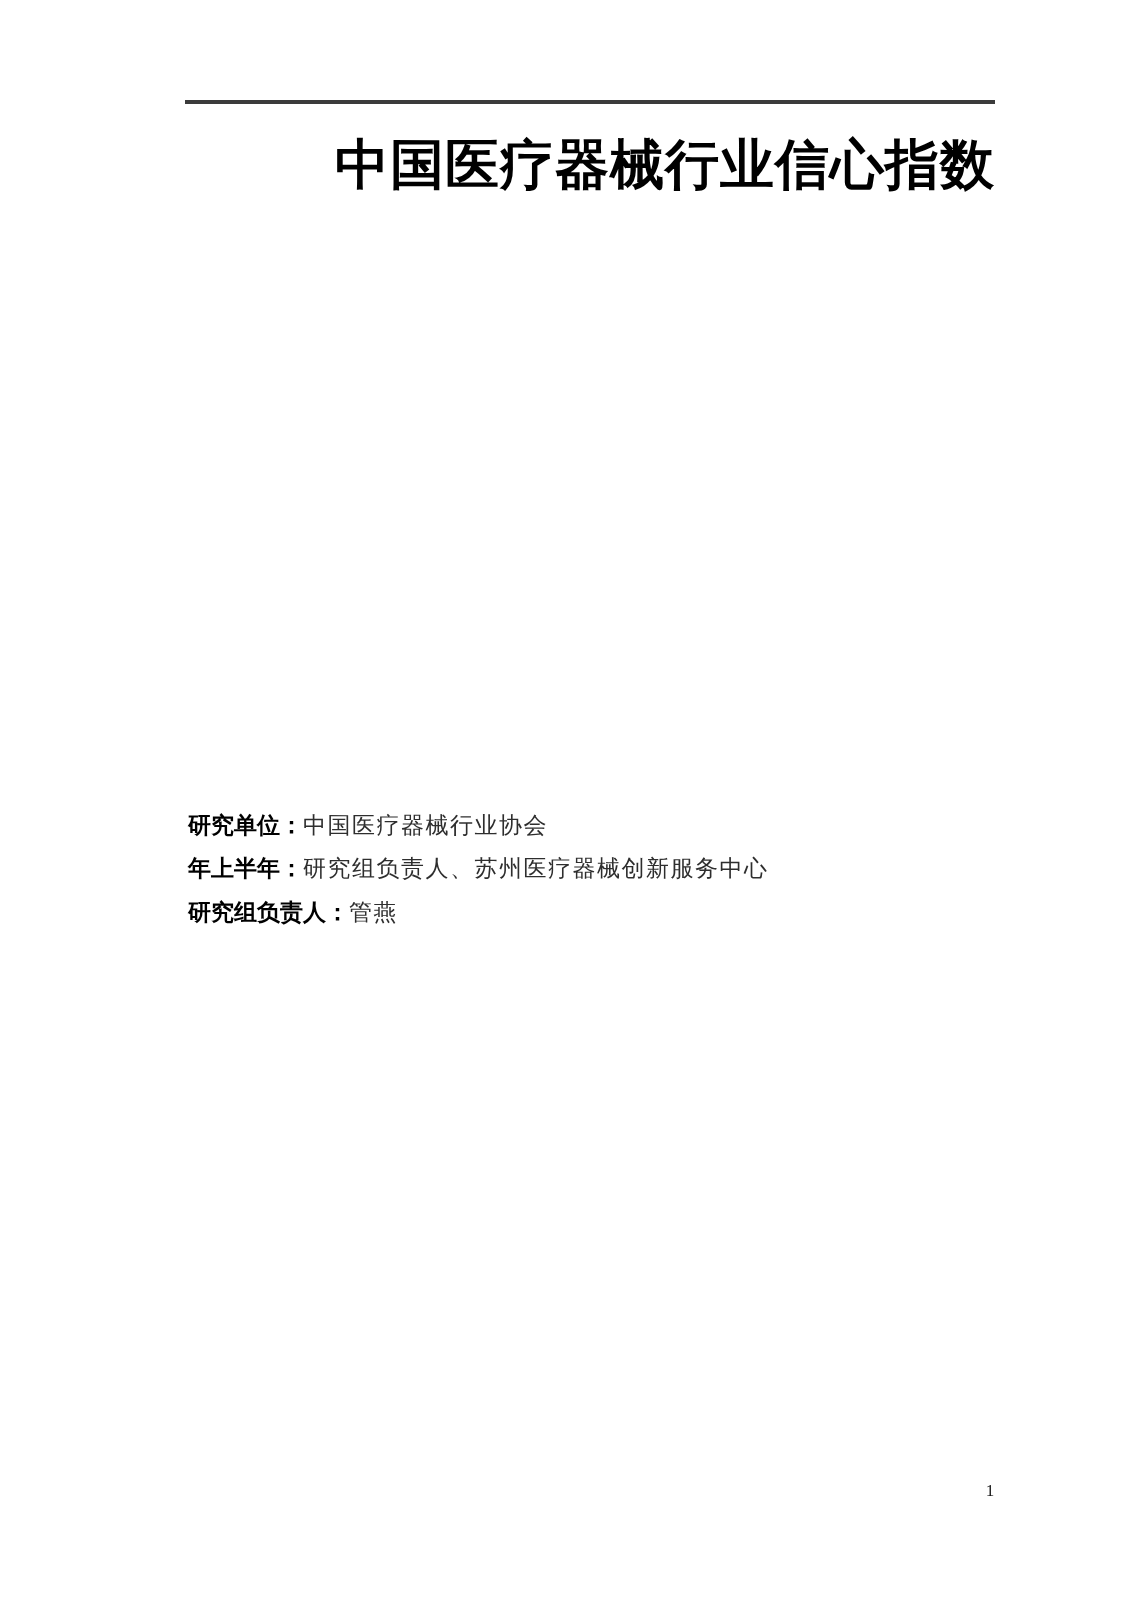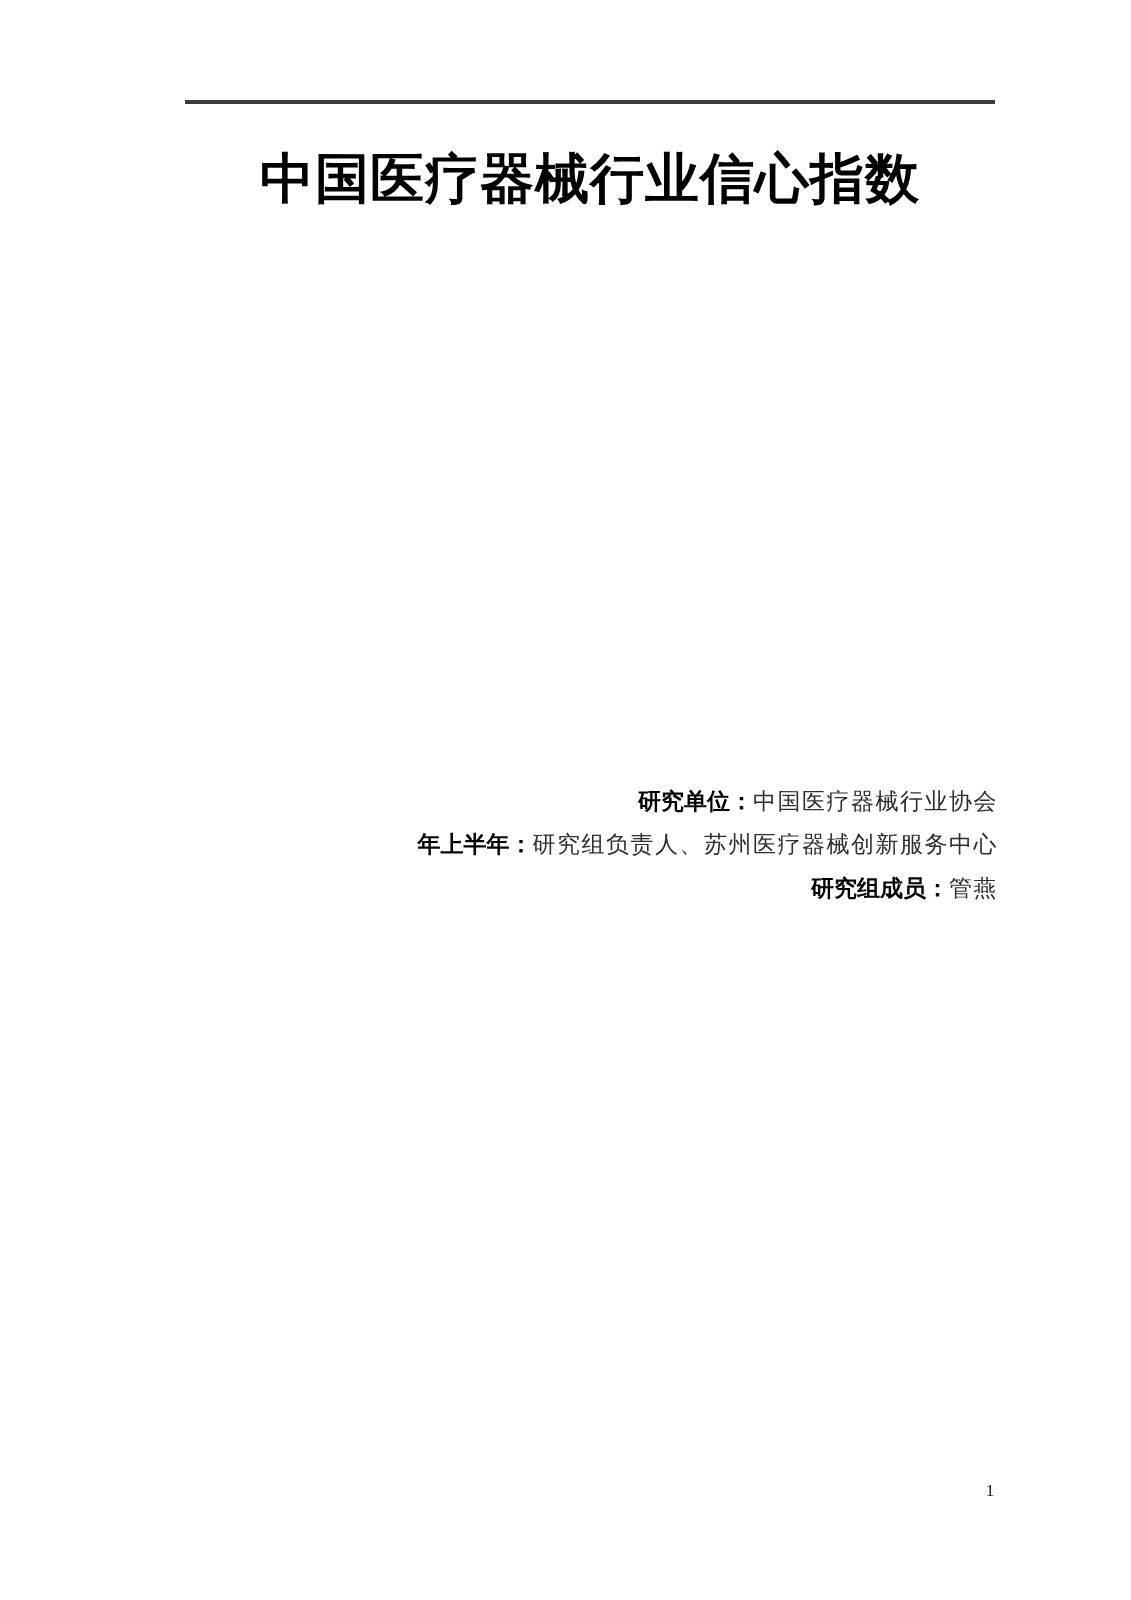--- a/index.html
+++ b/index.html
@@ -22,38 +22,37 @@
     left: 185px;
     top: 100px;
     width: 810px;
     height: 4px;
     background: #3b3b3b;
   }
   
   .title-block {
     position: absolute;
     left: 185px;
-    top: 133px;
+    top: 119px;
     width: 810px;
-    text-align: center;
+    text-align: right;
   }
   .title-line {
     font-size: 54px;
     line-height: 92px;
     font-weight: 700;
     letter-spacing: 1px;
     white-space: nowrap;
   }
   
   .info-block {
     position: absolute;
     left: 188px;
-    top: 780px;
+    top: 804px;
     width: 810px;
-    text-align: right;
   }
   .info-row {
     font-size: 23px;
     line-height: 43.3px;
     white-space: nowrap;
   }
   .info-label {
     font-weight: 700;
     color: #000000;
   }
@@ -85,19 +84,19 @@
   </div>
 
   <div class="info-block">
     <div class="info-row">
       <span class="info-label">研究单位：</span><span class="info-value">中国医疗器械行业协会</span>
     </div>
     <div class="info-row">
       <span class="info-label">年上半年：</span><span class="info-value">研究组负责人、苏州医疗器械创新服务中心</span>
     </div>
     <div class="info-row">
-      <span class="info-label">研究组成员：</span><span class="info-value">管燕</span>
+      <span class="info-label">研究组负责人：</span><span class="info-value">管燕</span>
     </div>
   </div>
 
   <div class="page-number">1</div>
 
 </div>
 
 </body></html>

